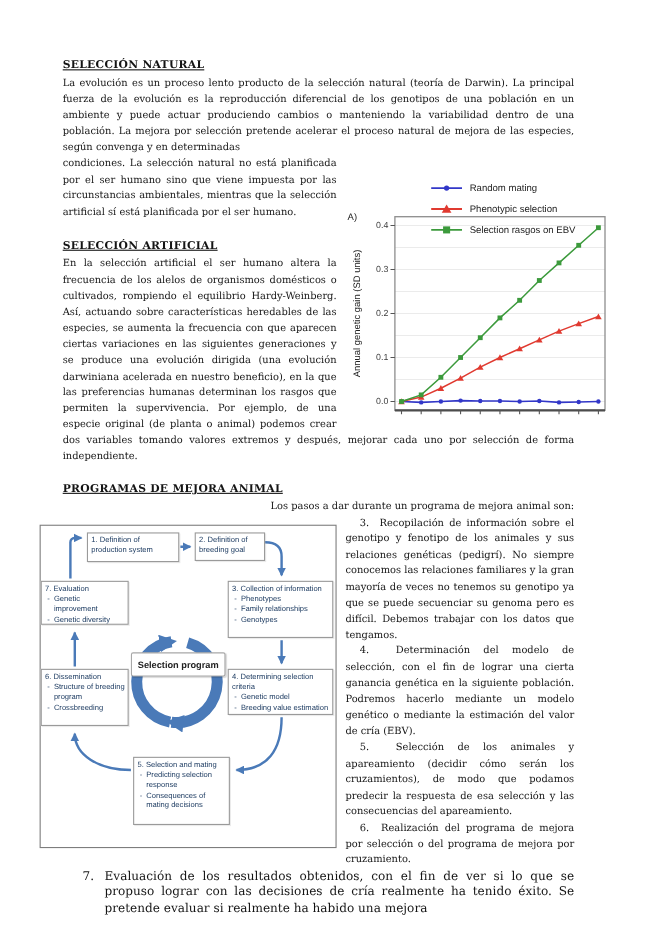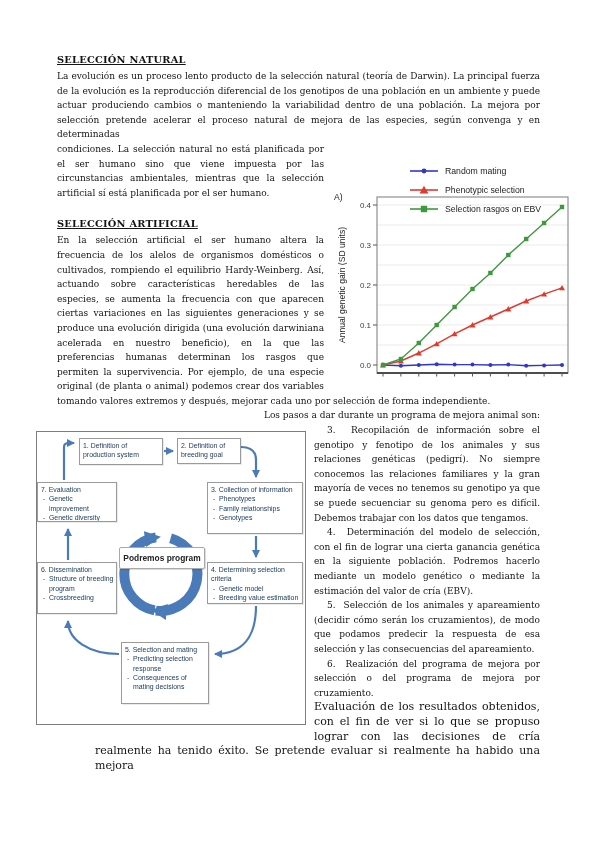--- a/index.html
+++ b/index.html
@@ -1,18 +1,18 @@
 <!DOCTYPE html>
 <html><head>
 <meta charset="utf-8">
 <style>
   html,body{margin:0;padding:0;background:#ffffff;}
   body{width:600px;height:848px;overflow:hidden;color:#141414;
        font-family:"DejaVu Serif", serif;}
-  .page{width:600px;height:848px;box-sizing:border-box;padding:53px 60px 0 57px;background:#fff;}
+  .page{width:600px;height:848px;box-sizing:border-box;padding:53px 78px 0 57px;background:#fff;}
   h2{font-size:9.8px;font-weight:bold;text-decoration:underline;letter-spacing:.25px;
      margin:0 0 3px 0;line-height:13px;}
   p{margin:0;font-size:9px;line-height:14.6px;text-align:justify;}
   .sec-art h2{margin-top:17px;}
   .sec-prog h2{clear:both;margin-top:15px;}
   .intro{text-align:right;}
 
   
   figure.chart{float:right;width:242px;height:236px;margin:2px -34px 6px 8px;position:relative;
                font-family:"Liberation Sans", sans-serif;}
@@ -161,20 +161,21 @@
 
     <p>condiciones. La selección natural no está planificada por el ser humano sino que viene impuesta por las circunstancias ambientales, mientras que la selección artificial sí está planificada por el ser humano.</p>
   </div>
 
   <div class="sec-art">
     <h2>SELECCIÓN ARTIFICIAL</h2>
     <p>En la selección artificial el ser humano altera la frecuencia de los alelos de organismos domésticos o cultivados, rompiendo el equilibrio Hardy-Weinberg. Así, actuando sobre características heredables de las especies, se aumenta la frecuencia con que aparecen ciertas variaciones en las siguientes generaciones y se produce una evolución dirigida (una evolución darwiniana acelerada en nuestro beneficio), en la que las preferencias humanas determinan los rasgos que permiten la supervivencia. Por ejemplo, de una especie original (de planta o animal) podemos crear dos variables tomando valores extremos y después, mejorar cada uno por selección de forma independiente.</p>
   </div>
 
   <div class="sec-prog">
+    <h2>PROGRAMAS DE MEJORA ANIMAL</h2>
     <p class="intro">Los pasos a dar durante un programa de mejora animal son:</p>
 
     <div class="diagram">
       <svg class="diagram-svg" width="268" height="292" style="color: rgb(74, 122, 184);">
         <defs>
           <marker id="mA" markerWidth="9" markerHeight="8" refX="7" refY="4" orient="auto" markerUnits="userSpaceOnUse">
             <path d="M0 0 L8 4 L0 8 Z" fill="currentColor"></path>
           </marker>
           <marker id="mB" markerWidth="17" markerHeight="16" refX="11" refY="8" orient="auto" markerUnits="userSpaceOnUse">
             <path d="M0 0 L16 8 L0 16 Z" fill="currentColor"></path>
@@ -233,21 +234,21 @@
             <div class="dbox-item">Crossbreeding</div>
           </div>
       </div>
       <div class="dbox dbox7">
         <div class="dbox-title">7. Evaluation</div>
         <div>
             <div class="dbox-item">Genetic improvement</div>
             <div class="dbox-item">Genetic diversity</div>
           </div>
       </div>
-      <div class="center-label">Podremos program</div>
+      <div class="center-label">Selection program</div>
     </div>
 
     <div class="steps">
       <div>
           <div class="step">3.&nbsp;&nbsp;Recopilación de información sobre el genotipo y fenotipo de los animales y sus relaciones genéticas (pedigrí). No siempre conocemos las relaciones familiares y la gran mayoría de veces no tenemos su genotipo ya que se puede secuenciar su genoma pero es difícil. Debemos trabajar con los datos que tengamos.</div>
           <div class="step">4.&nbsp;&nbsp;Determinación del modelo de selección, con el fin de lograr una cierta ganancia genética en la siguiente población. Podremos hacerlo mediante un modelo genético o mediante la estimación del valor de cría (EBV).</div>
           <div class="step">5.&nbsp;&nbsp;Selección de los animales y apareamiento (decidir cómo serán los cruzamientos), de modo que podamos predecir la respuesta de esa selección y las consecuencias del apareamiento.</div>
           <div class="step">6.&nbsp;&nbsp;Realización del programa de mejora por selección o del programa de mejora por cruzamiento.</div>
         </div>
       <div class="step7">

